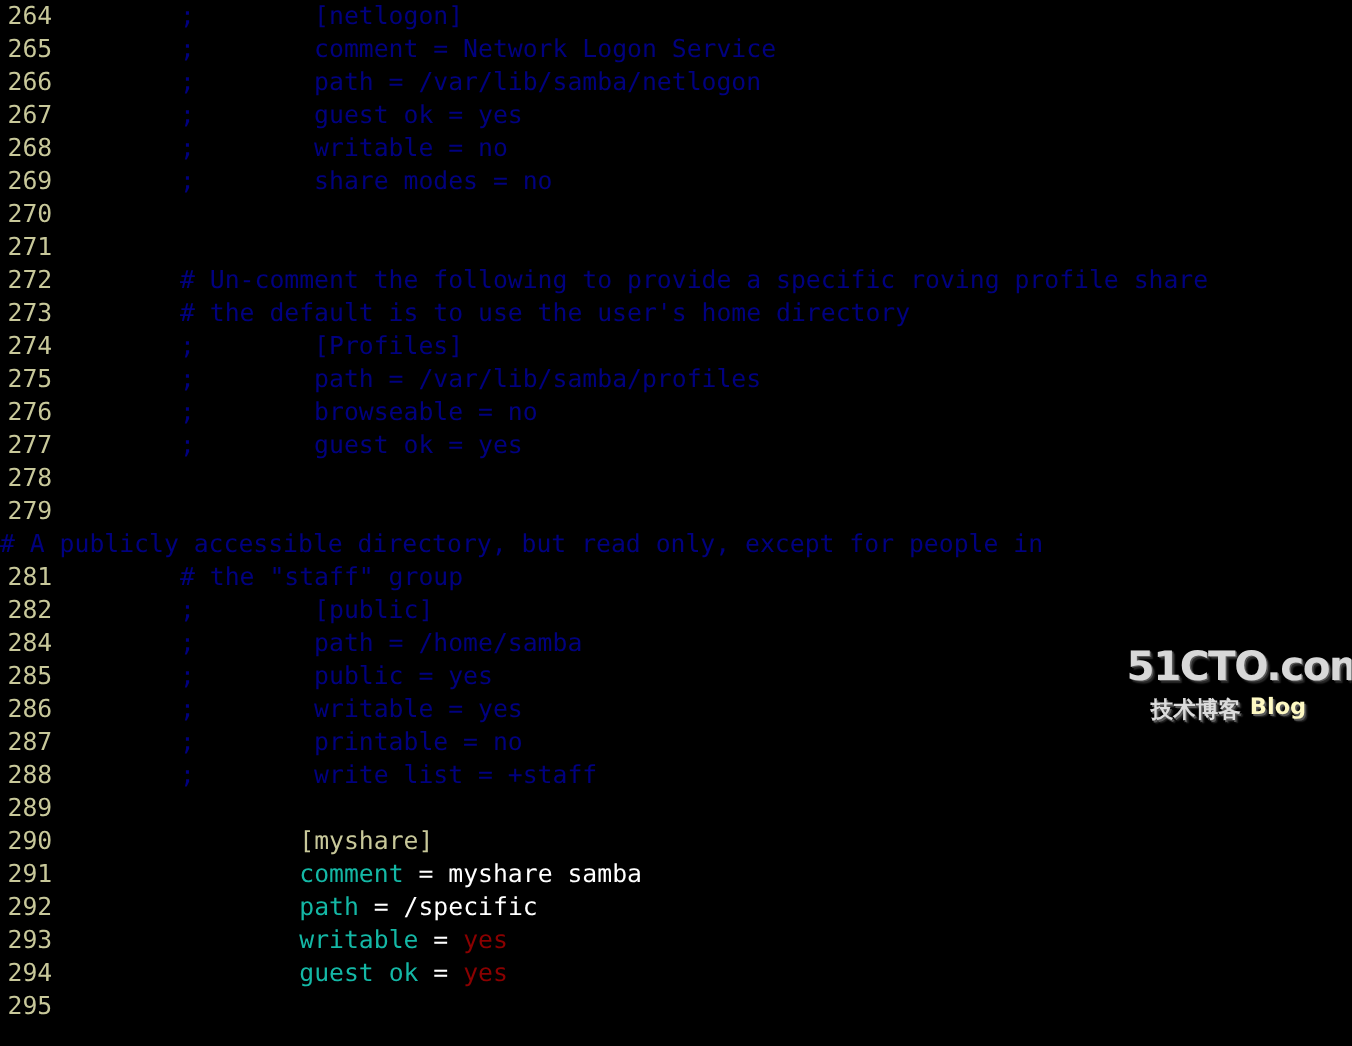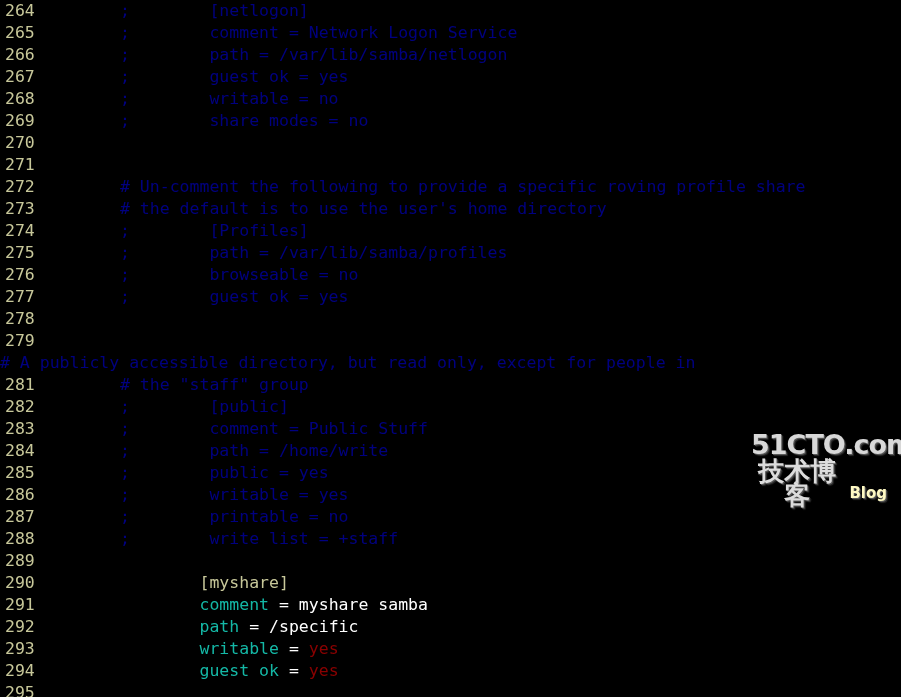--- a/index.html
+++ b/index.html
@@ -80,21 +80,21 @@
   #watermark .wm-bottom {
     display: flex;
     align-items: flex-end;
     justify-content: center;
     gap: 6px;
     line-height: 24px;
   }
   #watermark .wm-cn {
     font-family: "DejaVu Sans", "Liberation Sans", sans-serif;
     font-weight: bold;
-    font-size: 26px;
+    font-size: 15px;
     letter-spacing: 0px;
     color: #dcdcdc;
     text-shadow: 1px 1px 0 #5a5a5a, 2px 2px 1px #2a2a2a;
   }
   #watermark .wm-blog {
     font-family: "DejaVu Sans", "Liberation Sans", sans-serif;
     font-weight: bold;
     font-size: 15px;
     color: #fef9c3;
     text-shadow: 1px 1px 0 #5a5a5a, 2px 2px 1px #2a2a2a;
@@ -118,22 +118,21 @@
       <div class="code-line"><span class="lineno">273</span><span class="content"><span class="tok-comment"># the default is to use the user's home directory</span></span></div>
       <div class="code-line"><span class="lineno">274</span><span class="content"><span class="tok-comment">;</span><span class="tok-comment">        [Profiles]</span></span></div>
       <div class="code-line"><span class="lineno">275</span><span class="content"><span class="tok-comment">;</span><span class="tok-comment">        path = /var/lib/samba/profiles</span></span></div>
       <div class="code-line"><span class="lineno">276</span><span class="content"><span class="tok-comment">;</span><span class="tok-comment">        browseable = no</span></span></div>
       <div class="code-line"><span class="lineno">277</span><span class="content"><span class="tok-comment">;</span><span class="tok-comment">        guest ok = yes</span></span></div>
       <div class="code-line"><span class="lineno">278</span><span class="content"></span></div>
       <div class="code-line"><span class="lineno">279</span><span class="content"></span></div>
       <div class="code-line"><span class="content"><span class="tok-comment"># A publicly accessible directory, but read only, except for people in</span></span></div>
       <div class="code-line"><span class="lineno">281</span><span class="content"><span class="tok-comment"># the "staff" group</span></span></div>
       <div class="code-line"><span class="lineno">282</span><span class="content"><span class="tok-comment">;</span><span class="tok-comment">        [public]</span></span></div>
-      <div class="code-line"><span class="lineno">283</span><span class="content"><span class="tok-comment">;</span><span class="tok-comment">        comment = Public Stuff</span></span></div>
-      <div class="code-line"><span class="lineno">284</span><span class="content"><span class="tok-comment">;</span><span class="tok-comment">        path = /home/write</span></span></div>
+      <div class="code-line"><span class="lineno">284</span><span class="content"><span class="tok-comment">;</span><span class="tok-comment">        path = /home/samba</span></span></div>
       <div class="code-line"><span class="lineno">285</span><span class="content"><span class="tok-comment">;</span><span class="tok-comment">        public = yes</span></span></div>
       <div class="code-line"><span class="lineno">286</span><span class="content"><span class="tok-comment">;</span><span class="tok-comment">        writable = yes</span></span></div>
       <div class="code-line"><span class="lineno">287</span><span class="content"><span class="tok-comment">;</span><span class="tok-comment">        printable = no</span></span></div>
       <div class="code-line"><span class="lineno">288</span><span class="content"><span class="tok-comment">;</span><span class="tok-comment">        write list = +staff</span></span></div>
       <div class="code-line"><span class="lineno">289</span><span class="content"></span></div>
       <div class="code-line"><span class="lineno">290</span><span class="content"><span class="tok-plain">        </span><span class="tok-header">[myshare]</span></span></div>
       <div class="code-line"><span class="lineno">291</span><span class="content"><span class="tok-plain">        </span><span class="tok-key">comment</span><span class="tok-op"> = </span><span class="tok-value">myshare samba</span></span></div>
       <div class="code-line"><span class="lineno">292</span><span class="content"><span class="tok-plain">        </span><span class="tok-key">path</span><span class="tok-op"> = </span><span class="tok-value">/specific</span></span></div>
       <div class="code-line"><span class="lineno">293</span><span class="content"><span class="tok-plain">        </span><span class="tok-key">writable</span><span class="tok-op"> = </span><span class="tok-bool">yes</span></span></div>
       <div class="code-line"><span class="lineno">294</span><span class="content"><span class="tok-plain">        </span><span class="tok-key">guest ok</span><span class="tok-op"> = </span><span class="tok-bool">yes</span></span></div>

